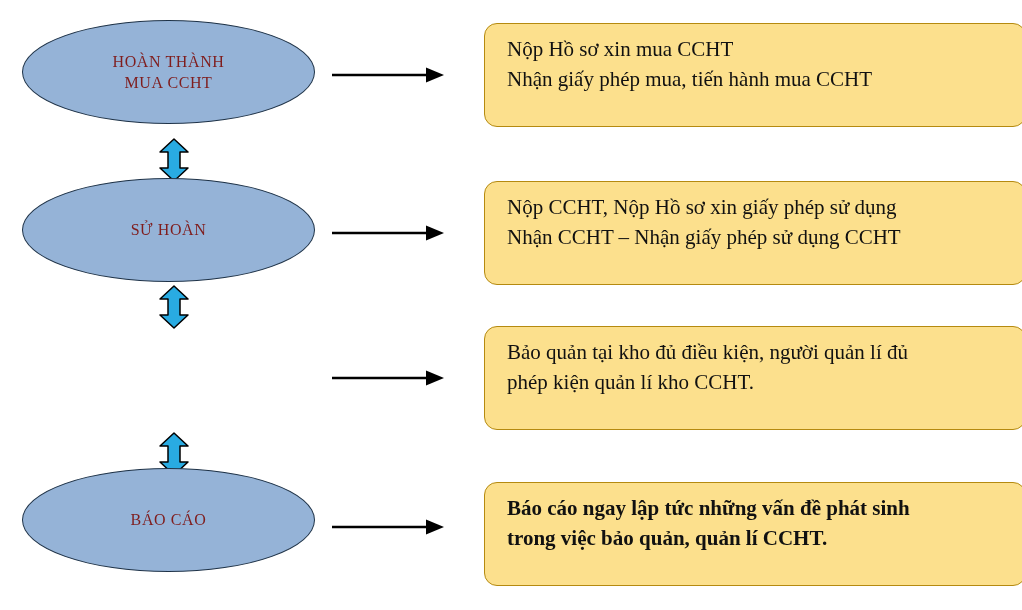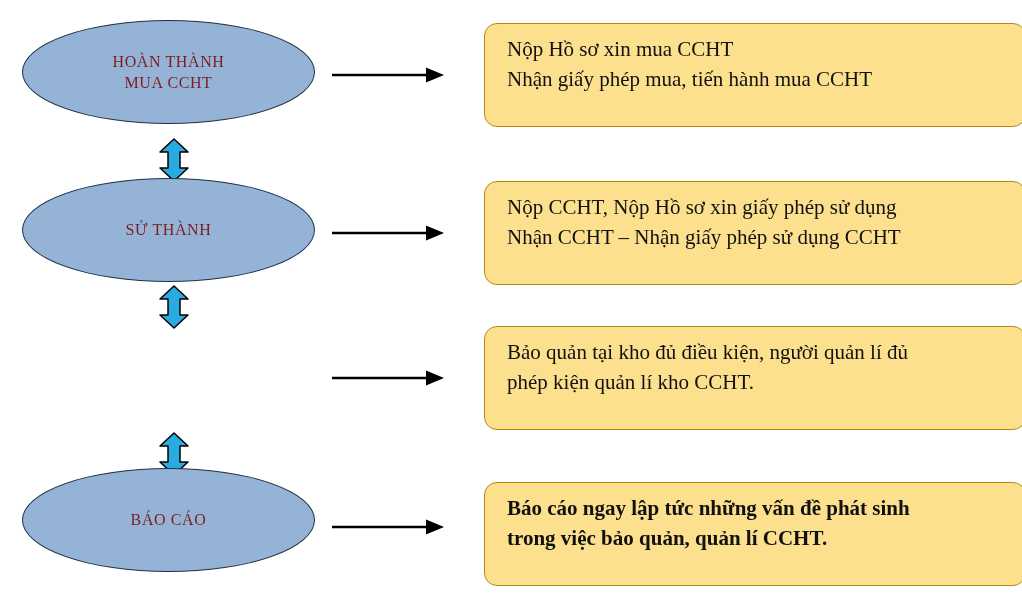--- a/index.html
+++ b/index.html
@@ -116,21 +116,21 @@
   </div>
 
   <div class="dbl-arrow" style="top:138px;">
     <svg width="34" height="44" viewBox="0 0 34 44">
       <polygon points="17,1 31,14 23,14 23,30 31,30 17,43 3,30 11,30 11,14 3,14" fill="#29abe2" stroke="#000000" stroke-width="1.5" stroke-linejoin="round"></polygon>
     </svg>
   </div>
 
   <div class="row" style="top:178px;">
     <div class="ellipse">
-      <div class="line">SỬ THÀNH</div>
+      <div class="line">SỬ HOÀN</div>
     </div>
     <div class="arrow-right">
       <svg width="112" height="18" viewBox="0 0 112 18">
         <line x1="0" y1="9" x2="96" y2="9" stroke="#000000" stroke-width="2.6"></line>
         <polygon points="94,1.5 112,9 94,16.5" fill="#000000"></polygon>
       </svg>
     </div>
     <div class="note">
       <div class="line">Nộp CCHT, Nộp Hồ sơ xin giấy phép sử dụng</div>
       <div class="line">Nhận CCHT – Nhận giấy phép sử dụng CCHT</div>

